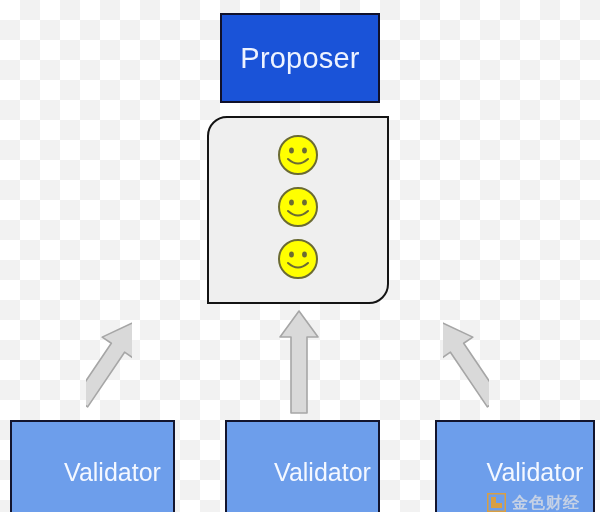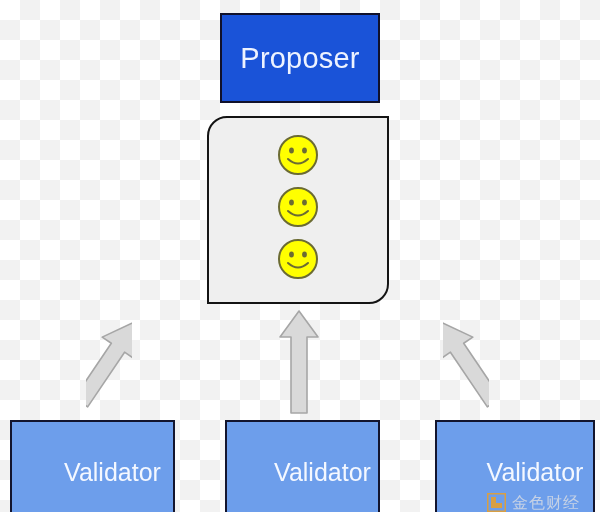--- a/index.html
+++ b/index.html
@@ -116,20 +116,21 @@
     width: 19px;
     height: 19px;
     flex: 0 0 auto;
   }
   .watermark-text {
     font-size: 16px;
     color: #d9dde4;
     letter-spacing: 1px;
     line-height: 1;
     font-family: "DejaVu Sans", sans-serif;
+    font-weight: bold;
   }
 </style>
 </head>
 <body>
 
 <div id="canvas">
 
   <div class="proposer-box">
     <span class="proposer-label">Proposer</span>
   </div>

